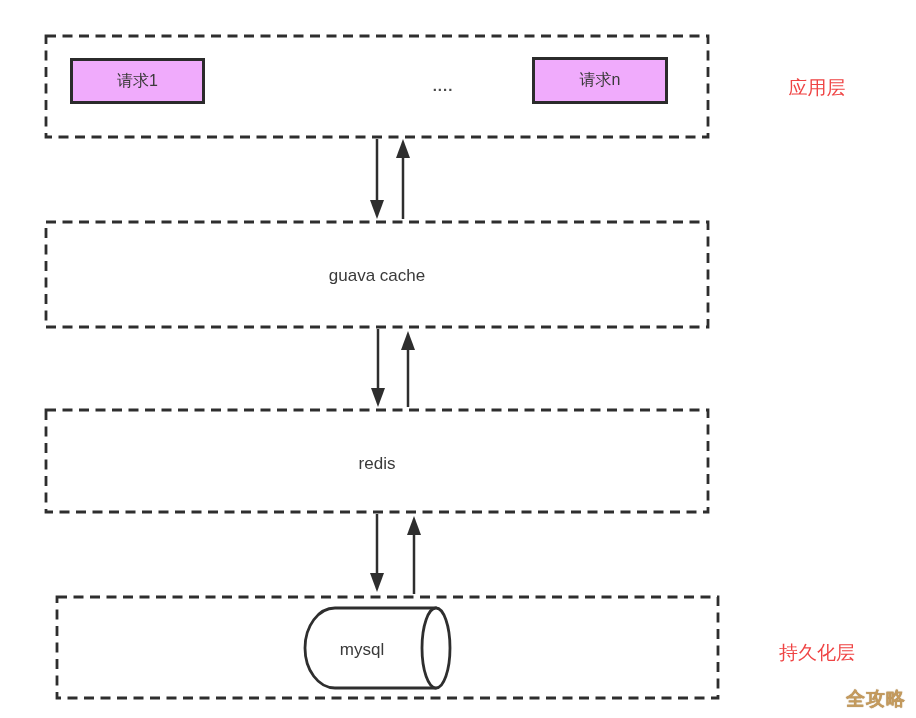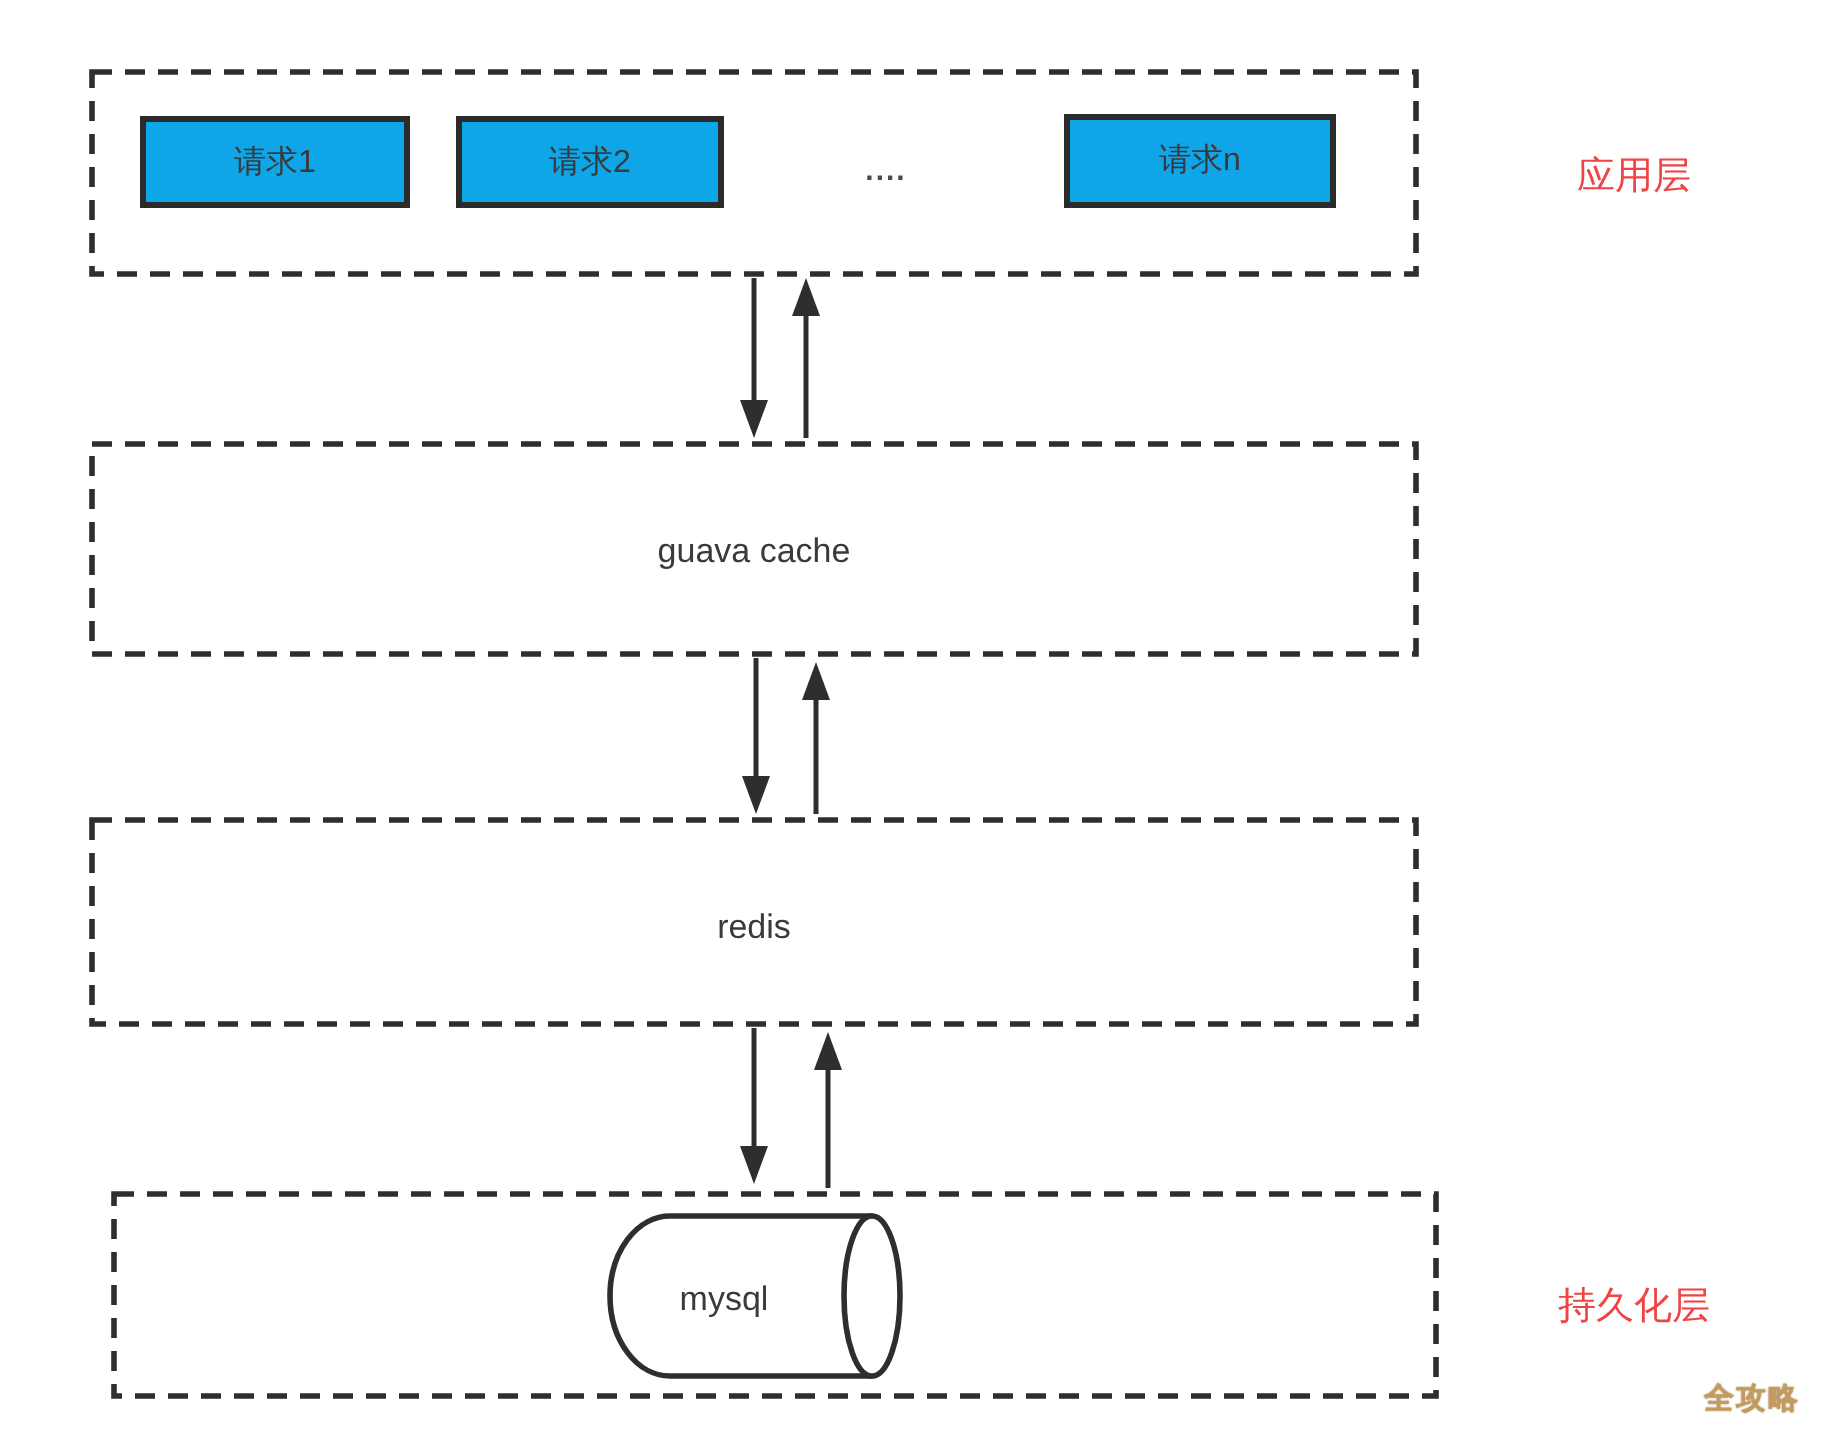--- a/index.html
+++ b/index.html
@@ -23,41 +23,41 @@
   .abs {
     position: absolute;
     display: flex;
     align-items: center;
     justify-content: center;
     color: #3a3a3a;
     white-space: nowrap;
   }
   .req-box {
     border: 3px solid #2b2b2b;
-    background: #0ea5e9;
+    background: #f0abfc;
     font-size: 16px;
     color: #3a3a3a;
     box-sizing: border-box;
   }
   .dots {
     font-size: 15px;
     font-weight: bold;
     color: #4a4a4a;
     letter-spacing: 1px;
   }
   .node-label {
     font-size: 17px;
     color: #3a3a3a;
   }
   .layer-label {
     font-size: 19px;
     color: #ef4444;
   }
   .watermark {
-    font-size: 15px;
+    font-size: 19px;
     font-weight: 700;
     color: #c49a5d;
     letter-spacing: 1px;
     text-shadow: 0 0 1px #9a7840;
   }
 </style>
 </head>
 <body>
 
 <div class="canvas">
@@ -96,21 +96,20 @@
       <polygon points="407,535 421,535 414,516" fill="#2e2e2e"></polygon>
     </g>
 
     <g>
       <path d="M 436 608 L 335 608 A 30 40 0 0 0 335 688 L 436 688 Z" fill="#ffffff" stroke="#2e2e2e" stroke-width="2.8" stroke-linejoin="round"></path>
       <ellipse cx="436" cy="648" rx="14" ry="40" fill="#ffffff" stroke="#2e2e2e" stroke-width="2.8"></ellipse>
     </g>
   </svg>
 
   <div class="abs req-box" style="left:70px; top:58px; width:135px; height:46px;">请求1</div>
-  <div class="abs req-box" style="left:228px; top:58px; width:134px; height:46px;">请求2</div>
   <div class="abs dots" style="left:413px; top:74px; width:60px; height:22px;">....</div>
   <div class="abs req-box" style="left:532px; top:57px; width:136px; height:47px;">请求n</div>
 
   <div class="abs node-label" style="left:287px; top:263px; width:180px; height:26px;">guava cache</div>
   <div class="abs node-label" style="left:327px; top:451px; width:100px; height:26px;">redis</div>
   <div class="abs node-label" style="left:317px; top:637px; width:90px; height:26px;text-align:center;">mysql</div>
 
   <div class="abs layer-label" style="left:757px; top:75px; width:120px; height:25px;">应用层</div>
   <div class="abs layer-label" style="left:757px; top:640px; width:120px; height:25px;">持久化层</div>
 

